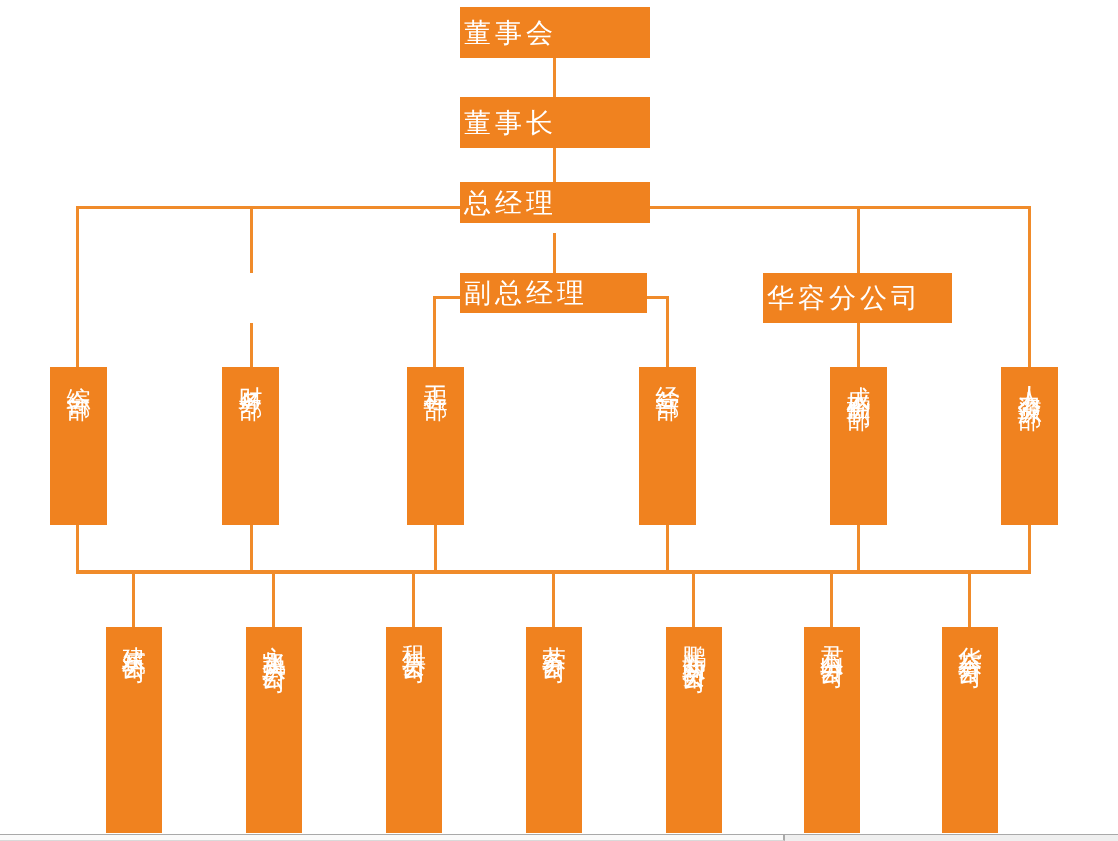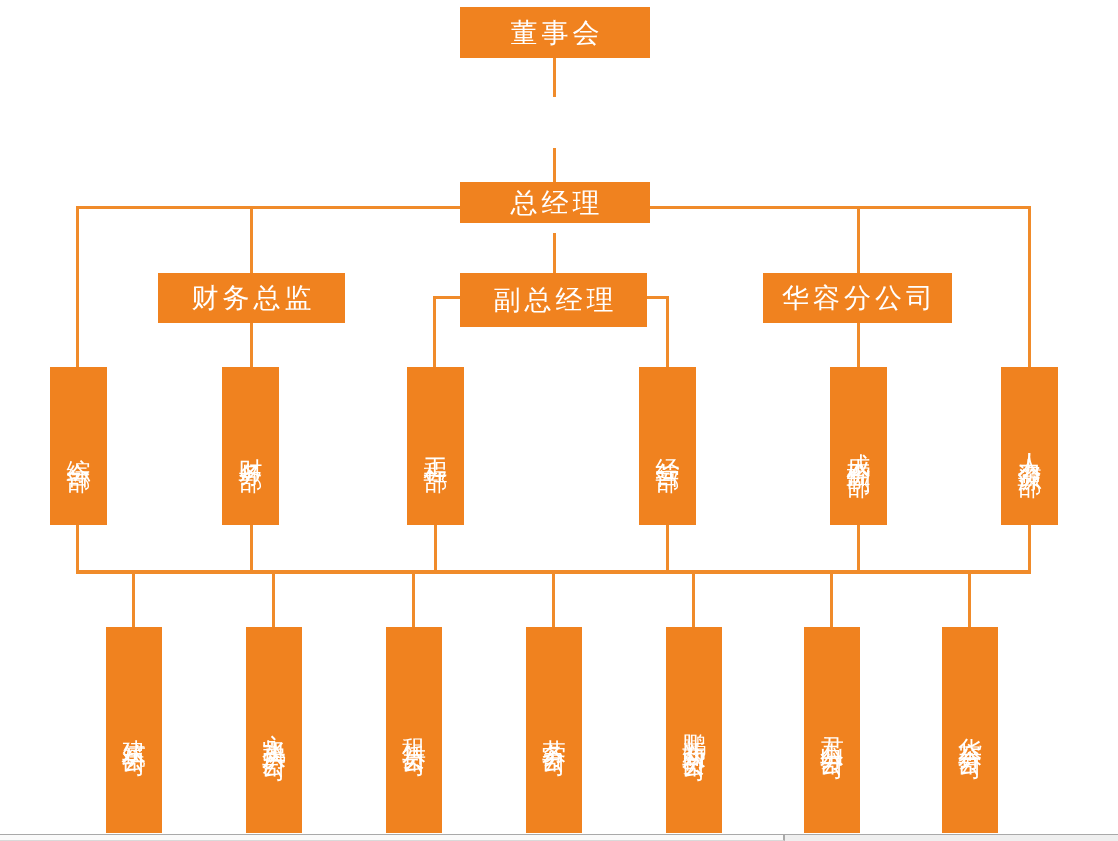--- a/index.html
+++ b/index.html
@@ -17,21 +17,21 @@
     position:relative;
     width:1118px;height:841px;
     background:var(--page-bg);
     overflow:hidden;
     font-family:"DejaVu Sans","Liberation Sans",sans-serif;
   }
   .node{
     position:absolute;
     background:var(--node-fill);
     color:var(--node-text);
-    display:flex;align-items:center;justify-content:center;
+    display:flex;align-items:center;
     text-align:center;
   }
   .node-h{
     font-size:27px;
     letter-spacing:4px;
     text-indent:4px; 
   }
   .node-v{
     writing-mode:vertical-rl;
     text-orientation:upright;
@@ -88,28 +88,28 @@
   <div class="line lv" style="left:272px;top:574px;height:53px"></div>
   <div class="line lv" style="left:412px;top:574px;height:53px"></div>
   <div class="line lv" style="left:552px;top:574px;height:53px"></div>
   <div class="line lv" style="left:692px;top:574px;height:53px"></div>
   <div class="line lv" style="left:830px;top:574px;height:53px"></div>
   <div class="line lv" style="left:968px;top:574px;height:53px"></div>
 
   <div class="node node-h" style="left:460px;top:7px;width:190px;height:51px">
     <span>董事会</span>
   </div>
+  <div class="node node-h" style="left:460px;top:97px;width:190px;height:51px">
+    <span>董事长</span>
+  </div>
   <div class="node node-h" style="left:460px;top:182px;width:190px;height:41px">
     <span>总经理</span>
   </div>
 
-  <div class="node node-h" style="left:158px;top:273px;width:187px;height:50px">
-    <span>财务总监</span>
-  </div>
-  <div class="node node-h" style="left:460px;top:273px;width:187px;height:54px">
+  <div class="node node-h" style="left:460px;top:273px;width:187px;height:40px">
     <span>副总经理</span>
   </div>
   <div class="node node-h" style="left:763px;top:273px;width:189px;height:50px">
     <span>华容分公司</span>
   </div>
 
   <div class="node node-v" style="left:50px;top:367px;width:57px;height:158px">
     <span>综合部</span>
   </div>
   <div class="node node-v" style="left:222px;top:367px;width:57px;height:158px">

